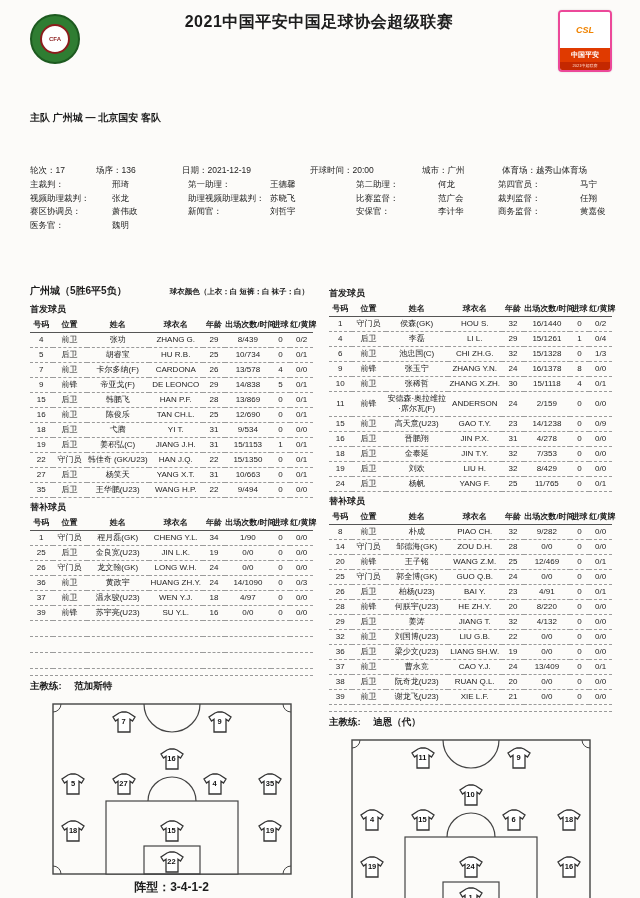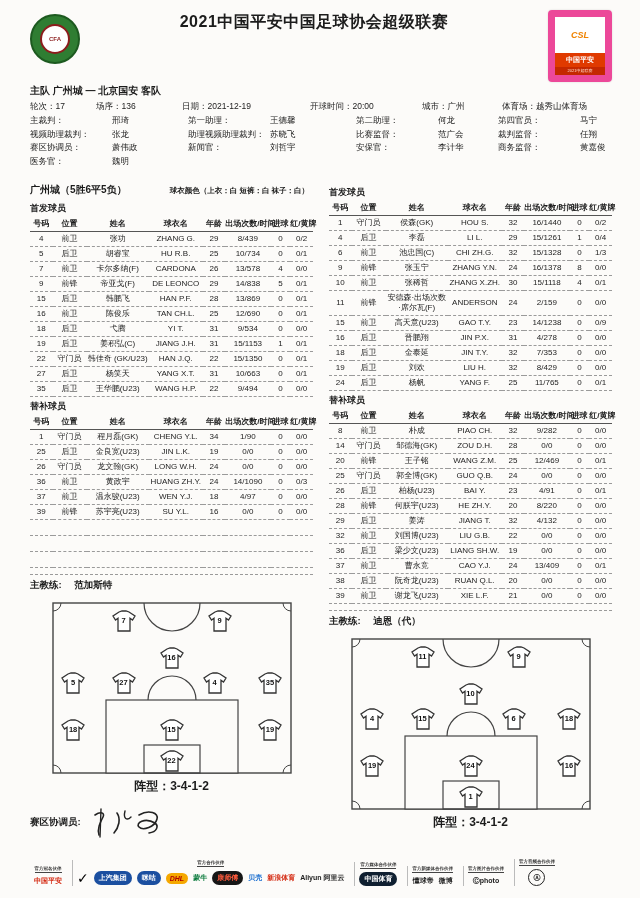--- a/index.html
+++ b/index.html
@@ -2,31 +2,32 @@
 <html><head>
 <meta charset="utf-8">
 <style>
   html,body{margin:0;padding:0;background:#d8d5d0;}
   .page{
     width:640px;height:898px;margin:0 auto;background:#fcfbf9;
     font-family:"Liberation Sans","DejaVu Sans",sans-serif;color:#1c1c1c;
     position:relative;overflow:hidden;box-sizing:border-box;
     padding:8px 28px 12px 30px;display:flex;flex-direction:column;
     box-shadow:0 0 6px rgba(0,0,0,.35);
+    gap:37px;
   }
   
   .hdr{display:flex;align-items:flex-start;justify-content:space-between;height:74px;}
   .cfa-logo{width:46px;height:46px;border-radius:50%;background:#2f7d32;border:2px solid #1d5a20;
     display:flex;align-items:center;justify-content:center;margin-top:6px;flex:0 0 auto;}
   .cfa-inner{width:26px;height:26px;border-radius:50%;background:#fff;border:2px solid #8c1d1d;
     display:flex;align-items:center;justify-content:center;font-size:6px;font-weight:bold;color:#8c1d1d;}
   .titles{flex:1;text-align:center;padding-top:4px;}
   .title{font-size:16px;font-weight:bold;letter-spacing:.5px;}
   .subtitle{font-size:14px;font-weight:bold;margin-top:6px;}
-  .csl-badge{width:50px;height:58px;border:7px solid #ec4899;border-radius:4px;overflow:hidden;
+  .csl-badge{width:50px;height:58px;border:2px solid #ec4899;border-radius:4px;overflow:hidden;
     display:flex;flex-direction:column;flex:0 0 auto;margin-top:2px;box-shadow:0 0 2px rgba(0,0,0,.15);justify-content:flex-end;}
   .csl-top{flex:1;background:#fff;display:flex;align-items:center;justify-content:center;
     color:#f08300;font-weight:bold;font-size:9px;font-style:italic;}
   .csl-mid{background:#e03a00;color:#fff;font-size:7px;font-weight:bold;text-align:center;padding:2px 0;}
   .csl-bot{background:#c42800;color:#ffd9c8;font-size:4px;text-align:center;padding:1px 0 2px;}
   
   .matchup{font-size:10px;font-weight:bold;margin:2px 0 4px;}
   .info-rows{font-size:8.5px;line-height:1.15;}
   .info-row{display:grid;margin:0 0 4px;}
   .info-row.r1{grid-template-columns:66px 86px 128px 112px 80px auto;}
@@ -567,21 +568,21 @@
               <td>张稀哲</td>
               <td>ZHANG X.ZH.</td>
               <td>30</td>
               <td>15/1118</td>
               <td>4</td>
               <td>0/1</td>
             </tr>
             <tr>
               <td>11</td>
               <td>前锋</td>
-              <td>安德森·出场次数·席尔瓦(F)</td>
+              <td>安德森·奥拉维拉·席尔瓦(F)</td>
               <td>ANDERSON</td>
               <td>24</td>
               <td>2/159</td>
               <td>0</td>
               <td>0/0</td>
             </tr>
             <tr>
               <td>15</td>
               <td>前卫</td>
               <td>高天意(U23)</td>

